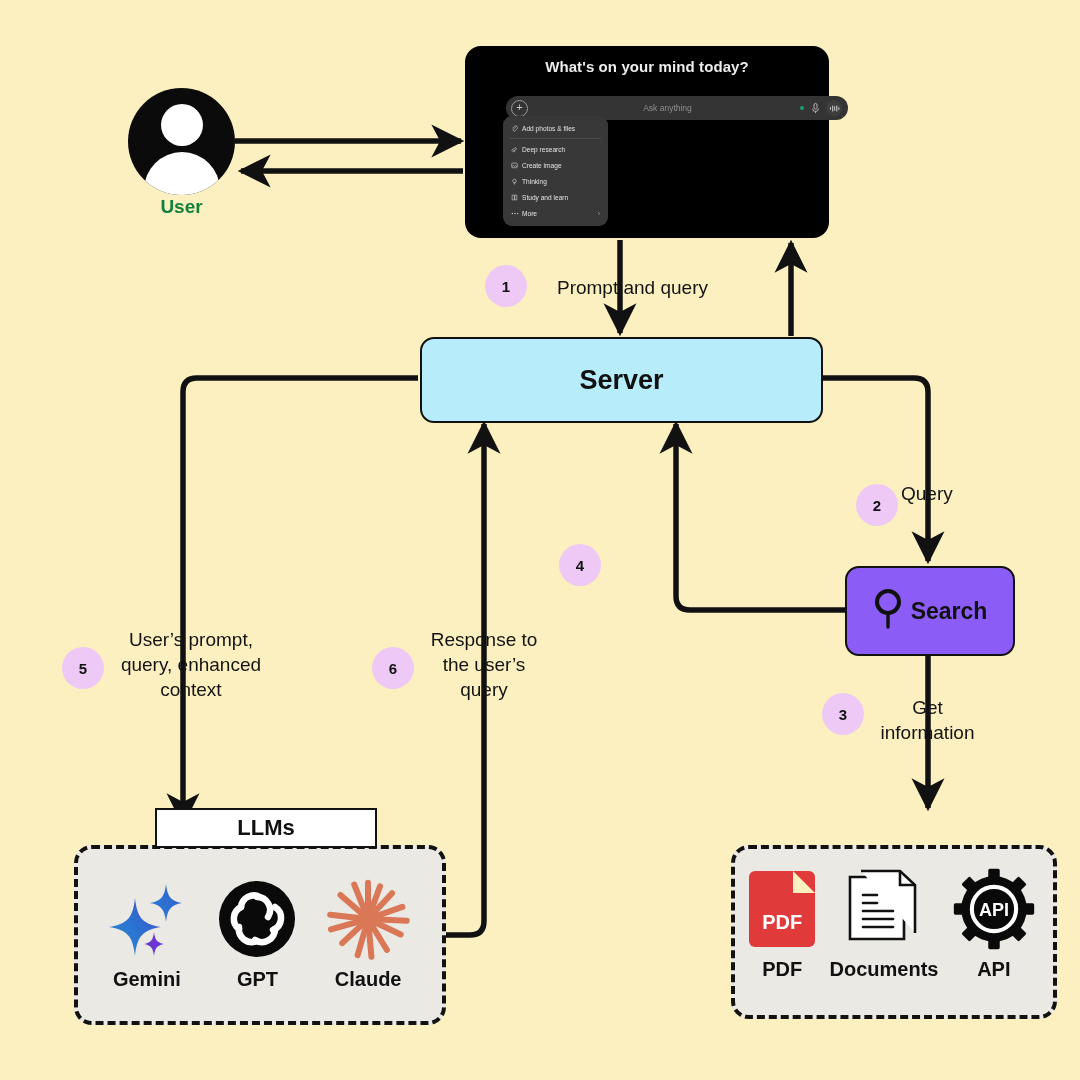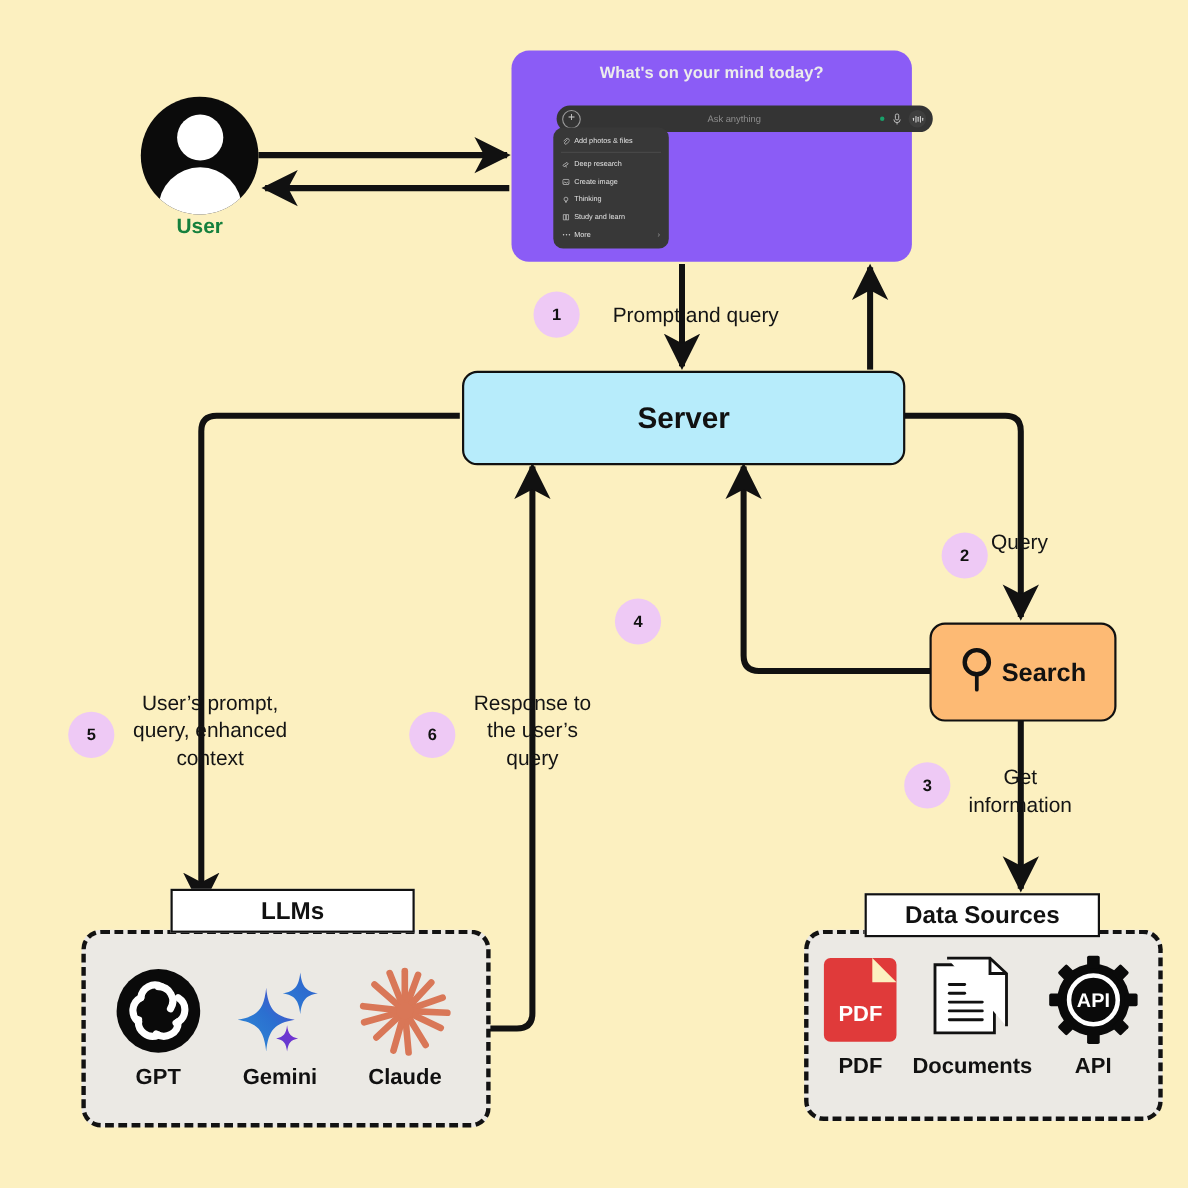--- a/index.html
+++ b/index.html
@@ -9,21 +9,21 @@
     font-family:"Liberation Sans", sans-serif;
     overflow:hidden;
     position:relative;
   }
   #stage{position:absolute;inset:0;width:1080px;height:1080px;}
   svg#wires{position:absolute;left:0;top:0;width:1080px;height:1080px;pointer-events:none;}
 
   
   .chatwin{
     position:absolute;left:465px;top:46px;width:364px;height:192px;
-    background:#8b5cf6;border-radius:16px;
+    background:#000000;border-radius:16px;
   }
   .chat-title{
     position:absolute;left:0;top:12px;width:100%;text-align:center;
     color:#ececec;font-size:15px;font-weight:600;letter-spacing:.1px;
   }
   .chat-input{
     position:absolute;left:41px;top:50px;width:342px;height:24px;
     background:#343434;border-radius:13px;display:flex;align-items:center;
   }
   .plus-btn{
@@ -68,21 +68,21 @@
   
   .server-box{
     position:absolute;left:420px;top:337px;width:399px;height:82px;
     background:#b7ecfb;border:2.5px solid #111;border-radius:14px;
     display:flex;align-items:center;justify-content:center;
   }
   .server-box span{font-size:27px;font-weight:700;color:#111;}
 
   .search-box{
     position:absolute;left:845px;top:566px;width:166px;height:86px;
-    background:#fdba74;border:2.5px solid #111;border-radius:14px;
+    background:#8b5cf6;border:2.5px solid #111;border-radius:14px;
     display:flex;align-items:center;justify-content:center;gap:8px;
   }
   .search-box span.lbl{font-size:23px;font-weight:700;color:#111;}
 
   
   .group{
     position:absolute;background:#ebe9e4;border:4px dashed #121212;border-radius:18px;
   }
   .grp-llms{left:74px;top:845px;width:364px;height:172px;}
   .grp-ds{left:731px;top:845px;width:318px;height:166px;}
@@ -270,43 +270,43 @@
         <path d="M15,26 L15,40" stroke="#111" stroke-width="3.4" stroke-linecap="round"></path>
       </svg>
     </span>
     <span class="lbl">Search</span>
   </div>
 
   <div class="group grp-llms"></div>
   <div class="items items-llms">
     <div class="itm">
       <div class="icon">
+        <svg width="86" height="82" viewBox="0 0 86 82">
+          <path d="M31,20 C33,40 39,46 57,49 C39,52 33,58 31,78 C29,58 23,52 5,49 C23,46 29,40 31,20 Z" fill="url(#gemA)"></path>
+          <path d="M62,6 C63.5,19 67,23 78,25 C67,27 63.5,31 62,44 C60.5,31 57,27 46,25 C57,23 60.5,19 62,6 Z" fill="url(#gemB)"></path>
+          <path d="M50,54 C51,62 53,64.5 60,66 C53,67.5 51,70 50,78 C49,70 47,67.5 40,66 C47,64.5 49,62 50,54 Z" fill="url(#gemC)"></path>
+        </svg>
+      </div>
+      <div class="cap">Gemini</div>
+    </div>
+    <div class="itm">
+      <div class="icon">
         <svg width="80" height="80" viewBox="0 0 80 80">
           <circle cx="40" cy="40" r="38" fill="#0a0a0a"></circle>
           <g fill="none" stroke="#fff" stroke-width="6.5" stroke-linecap="round">
             <path d="M40,18 a13,13 0 0 1 11,20"></path>
             <path d="M58,28 a13,13 0 0 1 -2,23"></path>
             <path d="M58,50 a13,13 0 0 1 -20,11"></path>
             <path d="M40,62 a13,13 0 0 1 -18,-14"></path>
             <path d="M22,50 a13,13 0 0 1 2,-22"></path>
             <path d="M24,28 a13,13 0 0 1 19,-10"></path>
           </g>
         </svg>
       </div>
       <div class="cap">GPT</div>
-    </div>
-    <div class="itm">
-      <div class="icon">
-        <svg width="86" height="82" viewBox="0 0 86 82">
-          <path d="M31,20 C33,40 39,46 57,49 C39,52 33,58 31,78 C29,58 23,52 5,49 C23,46 29,40 31,20 Z" fill="url(#gemA)"></path>
-          <path d="M62,6 C63.5,19 67,23 78,25 C67,27 63.5,31 62,44 C60.5,31 57,27 46,25 C57,23 60.5,19 62,6 Z" fill="url(#gemB)"></path>
-          <path d="M50,54 C51,62 53,64.5 60,66 C53,67.5 51,70 50,78 C49,70 47,67.5 40,66 C47,64.5 49,62 50,54 Z" fill="url(#gemC)"></path>
-        </svg>
-      </div>
-      <div class="cap">Gemini</div>
     </div>
     <div class="itm">
       <div class="icon">
         <svg width="86" height="86" viewBox="0 0 100 100">
           <g stroke="#d97757" stroke-width="7" stroke-linecap="round">
             <path d="M50,50 L50,8"></path>
               <path d="M50,50 L64,12"></path>
               <path d="M50,50 L78,20"></path>
             <path d="M50,50 L90,36"></path>
               <path d="M50,50 L95,52"></path>
@@ -371,21 +371,20 @@
               <rect x="73" y="73" width="14" height="14" rx="2" transform="rotate(45 80 80)"></rect>
             </g>
           </g>
           <circle cx="50" cy="50" r="27" fill="none" stroke="#fff" stroke-width="5"></circle>
           <text x="50" y="58" text-anchor="middle" font-family="Liberation Sans, sans-serif" font-size="22" font-weight="700" fill="#fff">API</text>
         </svg>
       </div>
       <div class="cap">API</div>
     </div>
   </div>
-  <div class="grp-title ttl-ds">Data Sources</div>
 
   <div class="badge" style="left:485px;top:265px;">1</div>
   <div class="flab" style="left:538px;top:275px;width:170px;text-align:right;">Prompt and query</div>
 
   <div class="badge" style="left:856px;top:484px;">2</div>
   <div class="flab" style="left:901px;top:481px;width:70px;text-align:left;">Query</div>
 
   <div class="badge" style="left:822px;top:693px;">3</div>
   <div class="flab" style="left:860px;top:695px;width:135px;">
     <div>Get</div>

